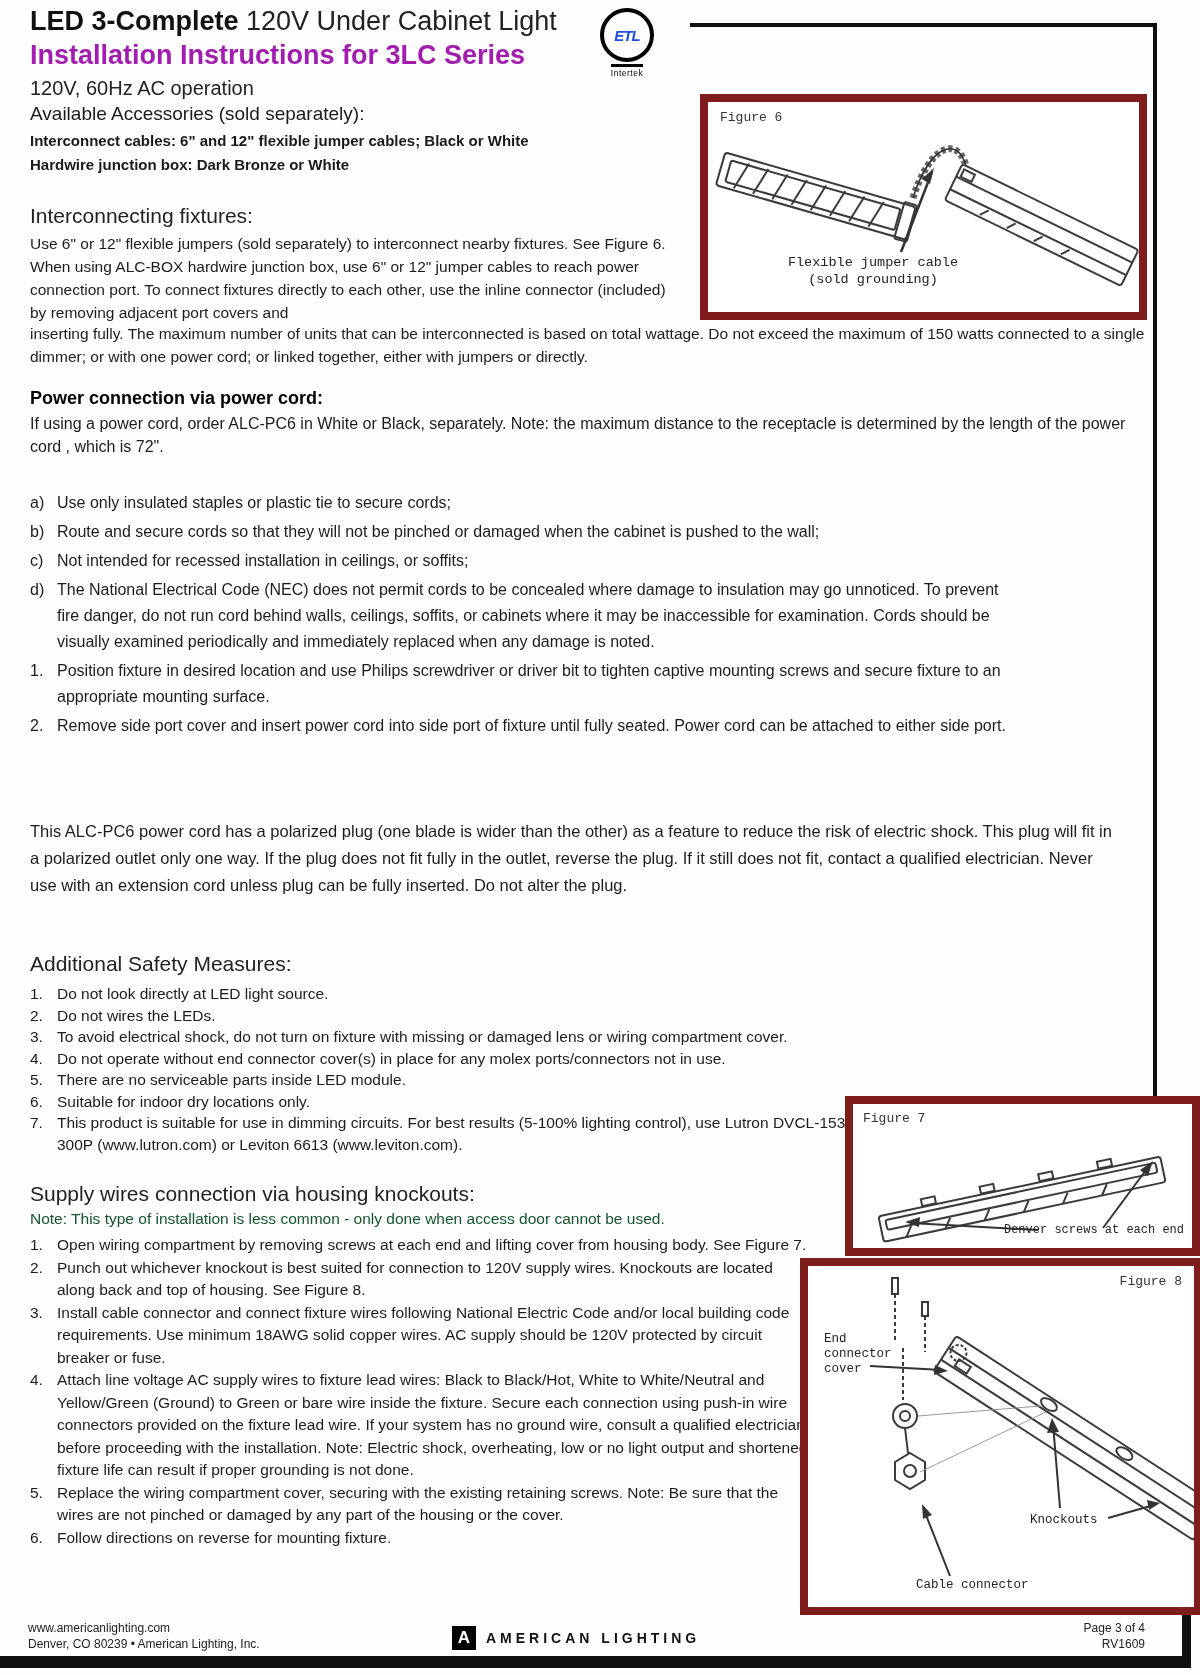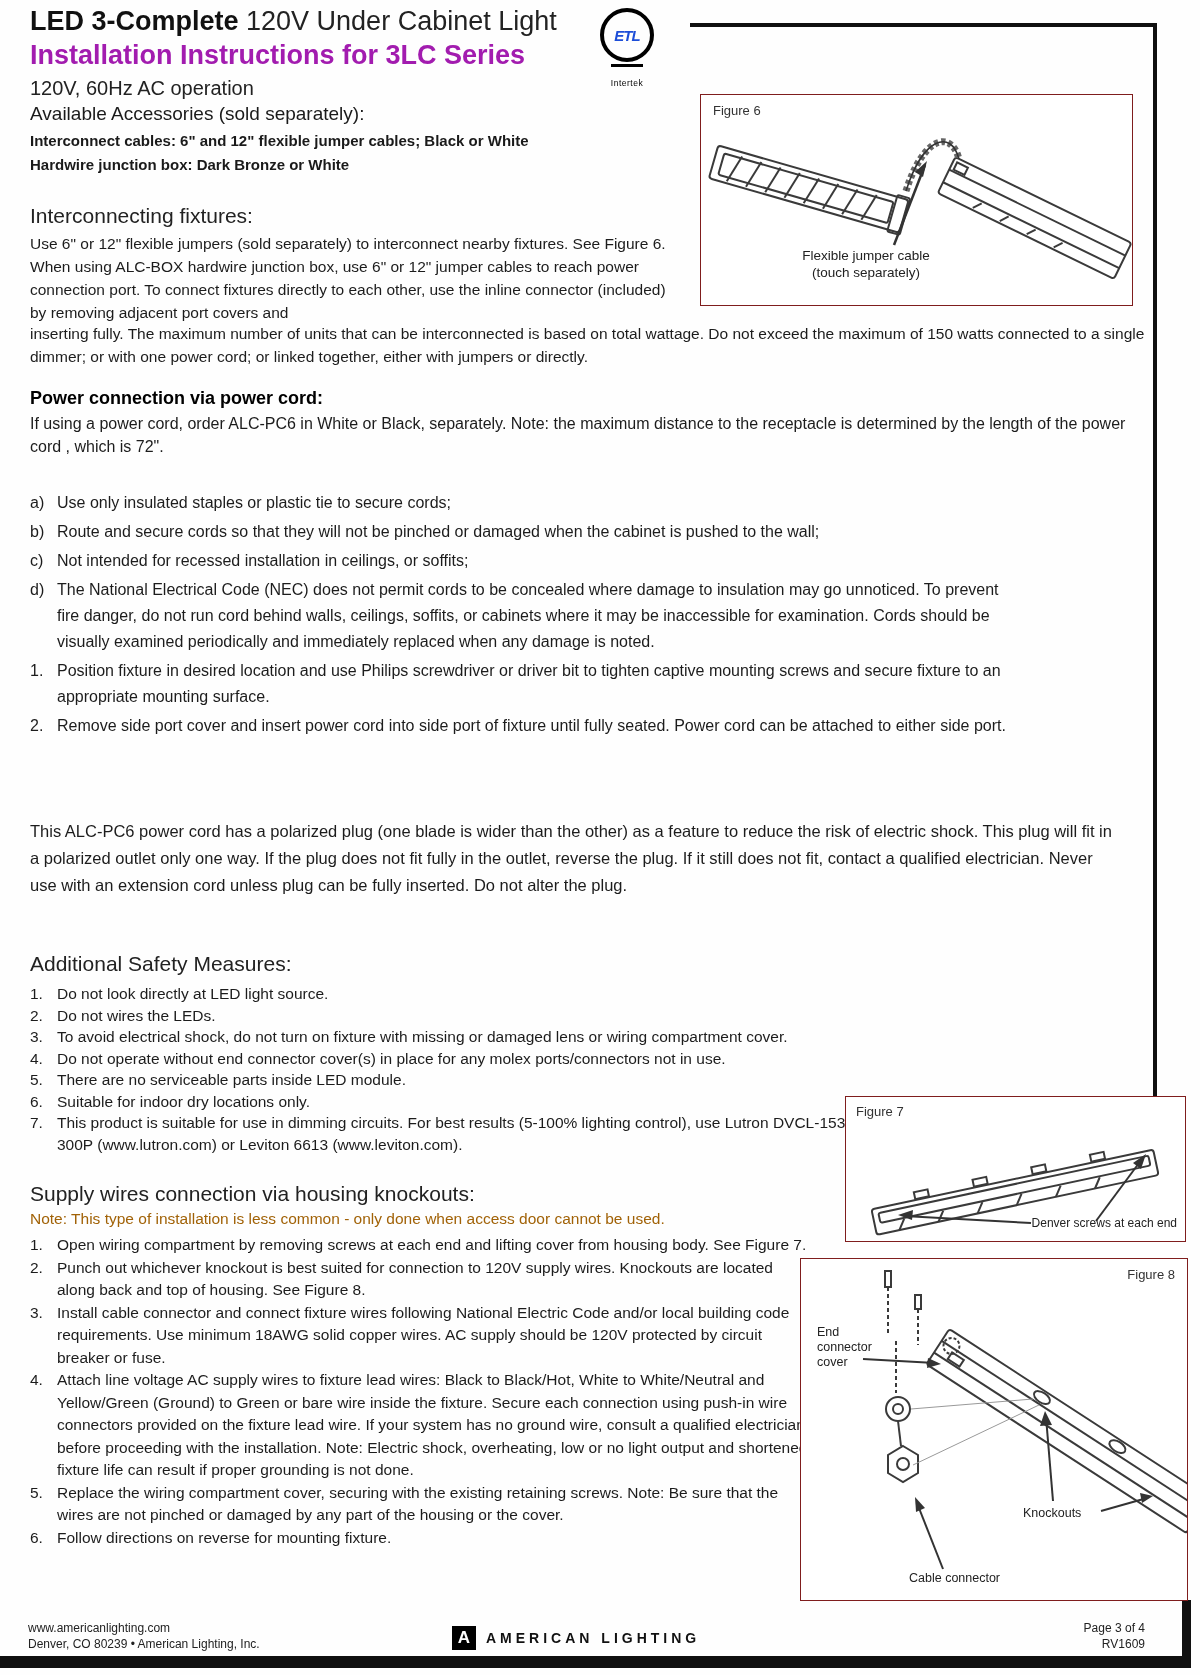--- a/index.html
+++ b/index.html
@@ -25,24 +25,24 @@
   .important-para { font-size:16.5px; line-height:27px; color:#1c1c1c; }
 
   
   .list { display:block; }
   .li { display:flex; }
   .li .m { flex:0 0 27px; }
   .li .t { flex:1; }
   .caution-list .li { font-size:16px; line-height:26px; margin-bottom:3px; }
   .add-list .li { font-size:15.5px; line-height:21.5px; margin-bottom:0; }
   .supply-list .li { font-size:15.5px; line-height:22.5px; }
-  .supply-note { font-size:15.5px; color:#a16207; }
-
-  
-  .figure-box { position:absolute; background:#fff; border:1px solid #7f1d1d; }
+  .supply-note { font-size:15.5px; color:#14532d; }
+
+  
+  .figure-box { position:absolute; background:#fff; border:8px solid #7f1d1d;font-family:Liberation Mono, monospace; }
   .fig-label { position:absolute; font-size:13px; color:#333; }
   .fig-caption { position:absolute; font-size:13.5px; color:#222; text-align:center; white-space:pre-line; line-height:17px; }
   .fig8-label { position:absolute; font-size:12.5px; color:#222; line-height:15px; white-space:pre-line; }
 
   
   .frame { position:absolute; background:#101010; }
 
   
   .footer-small { font-size:12px; color:#222; line-height:16px; }
   .footer-right { text-align:right; }
@@ -50,21 +50,21 @@
   .brand-mark { width:24px; height:24px; background:#000; color:#fff; font-weight:700;
     display:flex; align-items:center; justify-content:center; font-size:17px; }
   .brand-text { font-size:14px; font-weight:600; letter-spacing:4px; color:#111; }
 
   
   .etl { position:absolute; display:flex; flex-direction:column; align-items:center; }
   .etl-circle { width:46px; height:46px; border:4px solid #000; border-radius:50%;
     display:flex; align-items:center; justify-content:center; }
   .etl-text { font-size:15px; font-weight:700; font-style:italic; color:#1d4ed8; letter-spacing:-1px; }
   .etl-bar { width:32px; height:3px; background:#000; margin-top:2px; }
-  .etl-sub { font-size:8.5px; color:#000; margin-top:11px; letter-spacing:0.5px; }
+  .etl-sub { font-size:8.5px; color:#000; margin-top:1px; letter-spacing:0.5px; }
 
   svg { display:block; }
 </style>
 </head>
 <body>
 
 <div class="page">
 
   <div class="frame abs" style="left:690px; top:23px; width:467px; height:4px;"></div>
   <div class="frame abs" style="left:1153px; top:23px; width:4px; height:1077px;"></div>
@@ -116,21 +116,21 @@
         <line x1="320" y1="92" x2="314" y2="100"></line>
         <line x1="350" y1="92" x2="344" y2="100"></line>
         <line x1="380" y1="92" x2="374" y2="100"></line>
       </g>
       <path d="M205 96 C 222 42, 250 34, 258 64" stroke="#666" stroke-width="7" stroke-dasharray="4 3" fill="none"></path>
       <path d="M205 96 C 222 42, 250 34, 258 64" stroke="#333" stroke-width="1.5" fill="none"></path>
       <line x1="193" y1="150" x2="224" y2="70" stroke="#333" stroke-width="2.5"></line>
       <polygon points="226,66 222,82 214,77" fill="#333"></polygon>
     </svg>
     <div class="fig-caption" style="left:55px; top:152px; width:220px;">Flexible jumper cable
-(touch separately)</div>
+(sold grounding)</div>
   </div>
 
   <div class="abs sec-heading" style="left:30px; top:204px;">Interconnecting fixtures:</div>
   <div class="abs body-para" style="left:30px; top:232px; width:652px;">Use 6" or 12" flexible jumpers (sold separately) to interconnect nearby fixtures. See Figure 6. When using ALC-BOX hardwire junction box, use 6" or 12" jumper cables to reach power connection port. To connect fixtures directly to each other, use the inline connector (included) by removing adjacent port covers and</div>
   <div class="abs body-para" style="left:30px; top:322px; width:1120px;">inserting fully. The maximum number of units that can be interconnected is based on total wattage. Do not exceed the maximum of 150 watts connected to a single dimmer; or with one power cord; or linked together, either with jumpers or directly.</div>
 
   <div class="abs pc-heading" style="left:30px; top:388px;">Power connection via power cord:</div>
   <div class="abs body-para" style="left:30px; top:412px; width:1110px; font-size:16px;">If using a power cord, order ALC-PC6 in White or Black, separately. Note: the maximum distance to the receptacle is determined by the length of the power cord , which is 72".</div>
 
   <div class="abs list caution-list" style="left:30px; top:490px; width:985px;">

